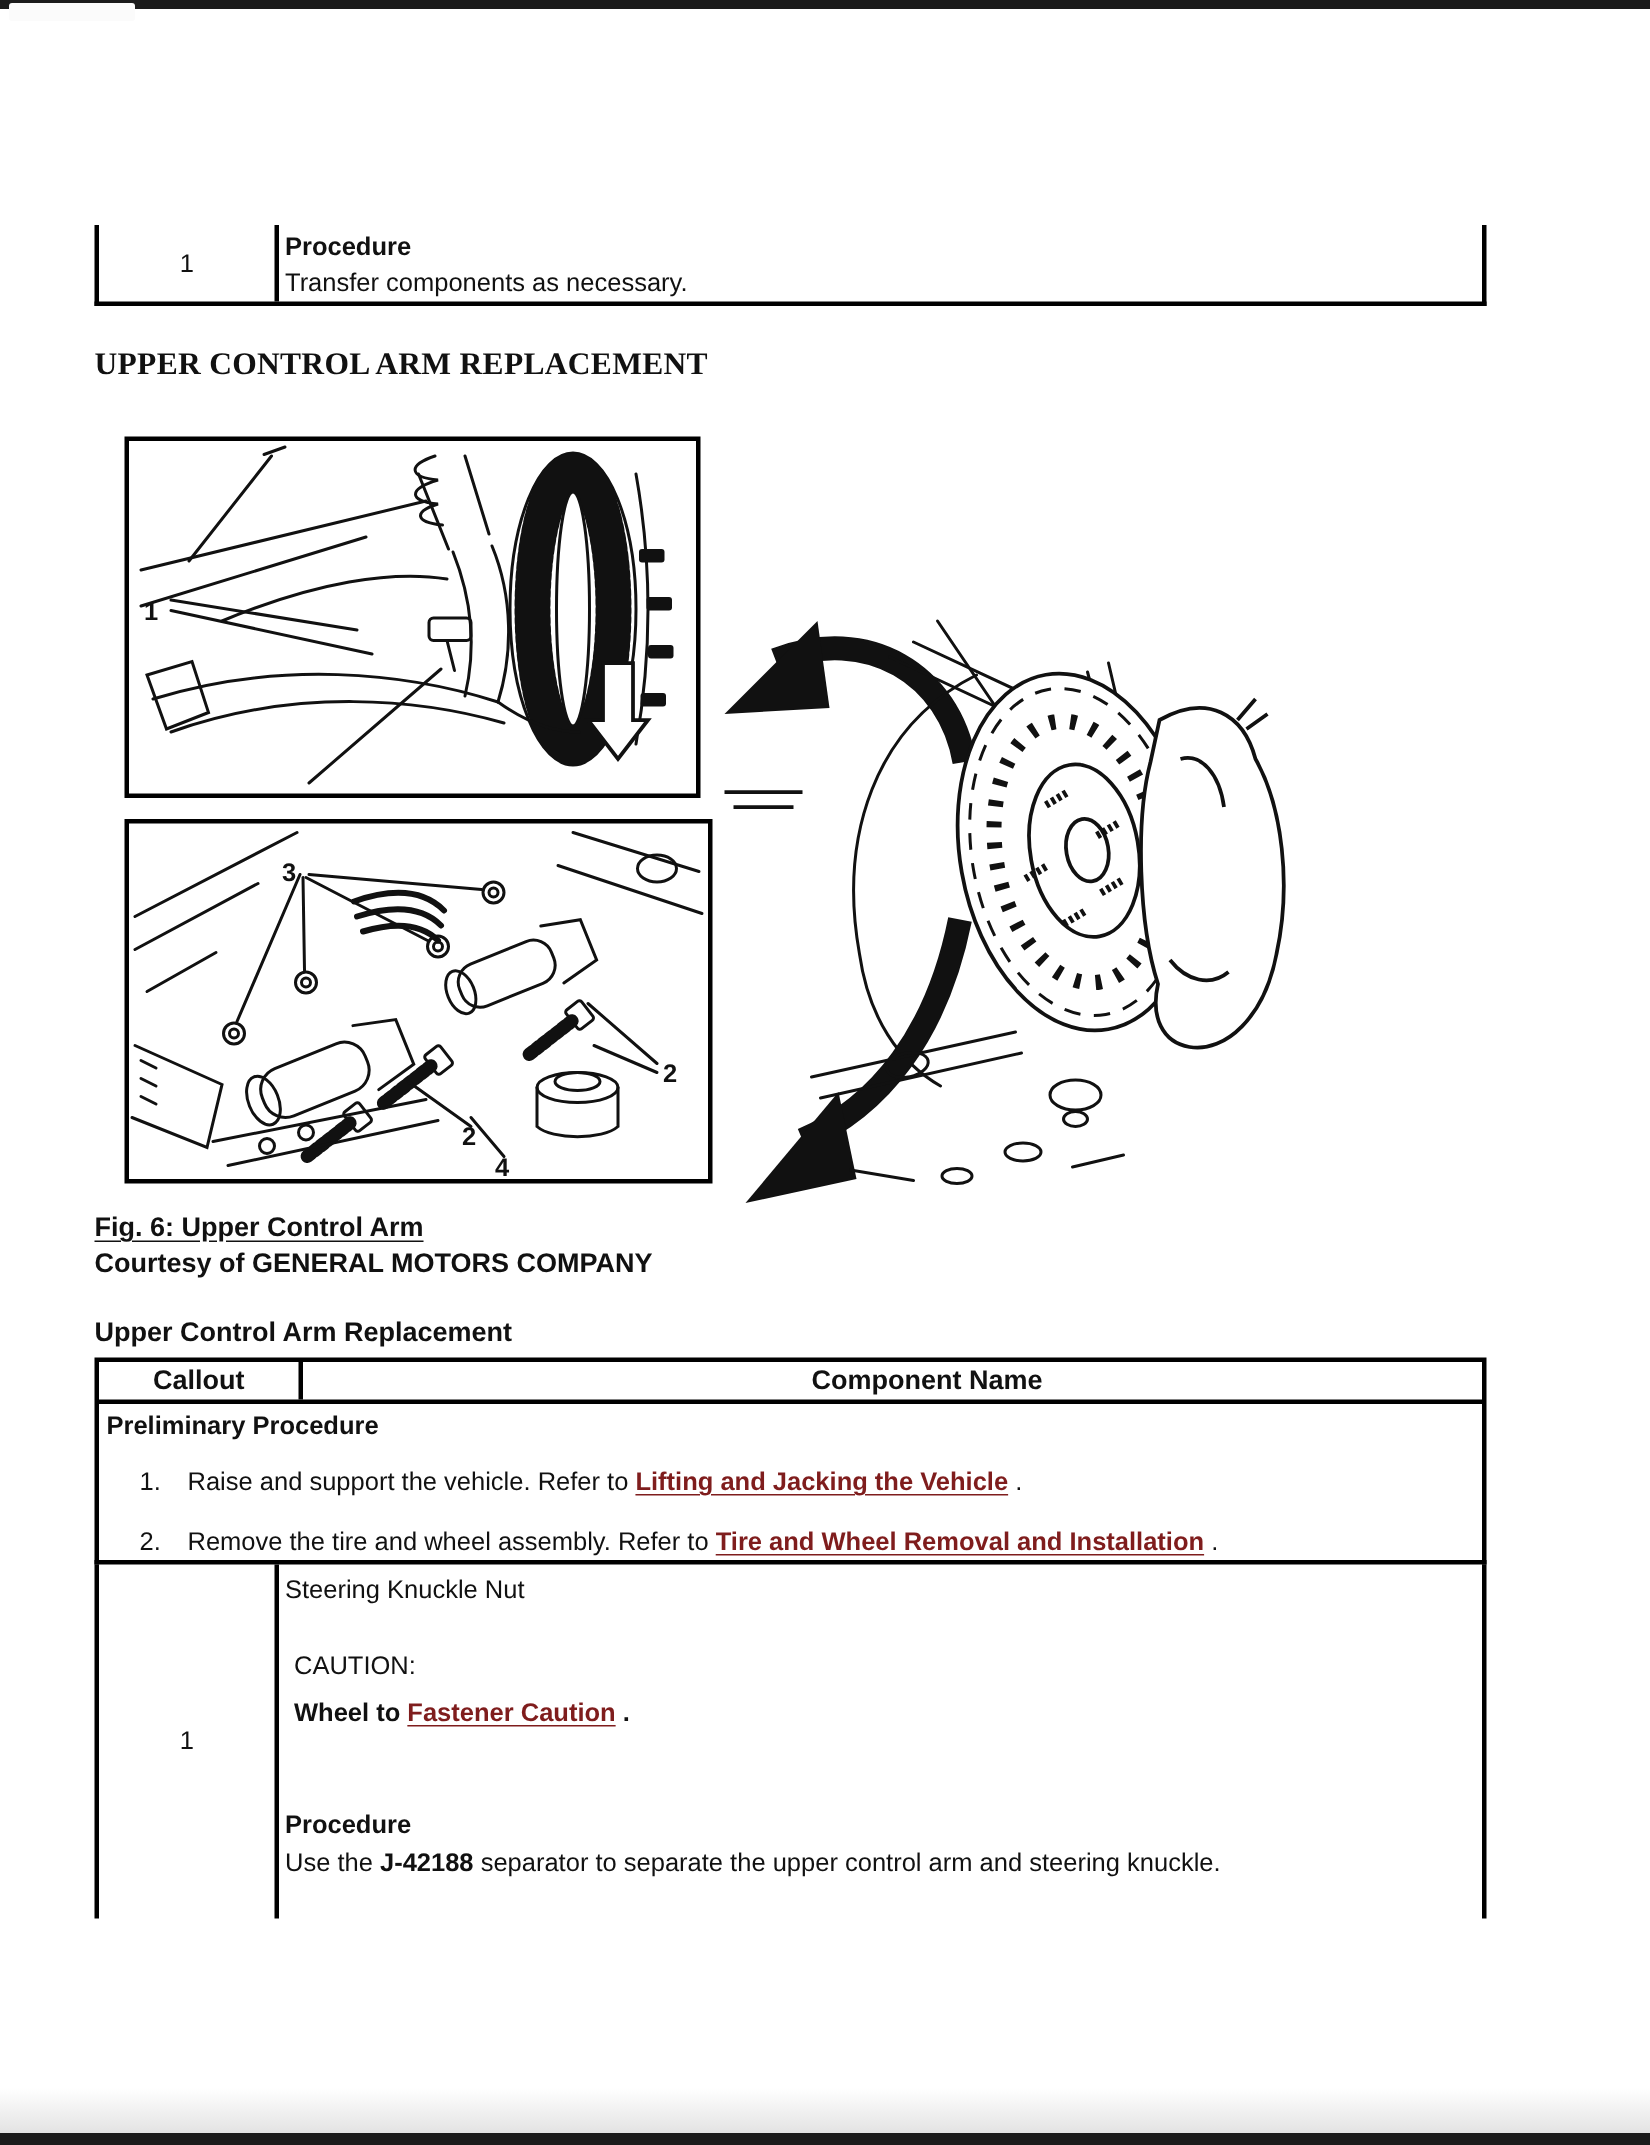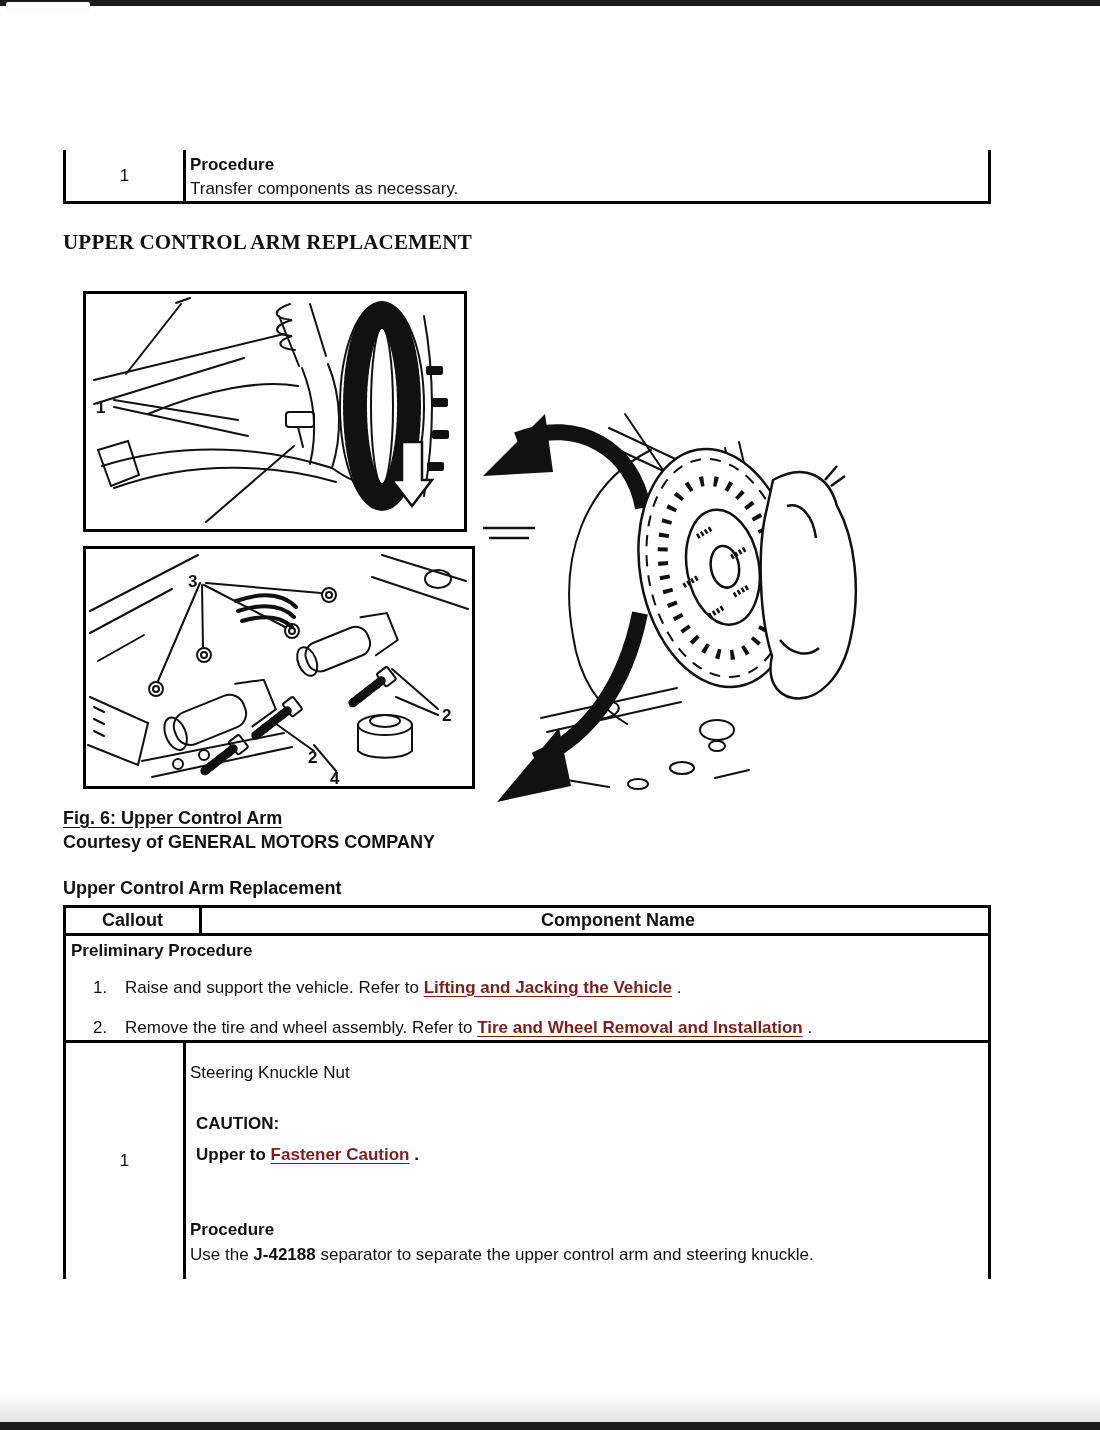--- a/index.html
+++ b/index.html
@@ -51,24 +51,24 @@
 
   .prelim { height:107px; border-left:3px solid #000; border-right:3px solid #000;
     border-bottom:3px solid #000; padding:5px 10px 0 5px; font-size:17px; }
   .prelim-heading { font-weight:bold; }
   .step { display:flex; margin-top:14px; line-height:1.5; }
   .step-num { width:32px; margin-left:22px; flex:none; }
   .step-text { flex:1; padding-right:40px; }
   .lnk { font-weight:bold; text-decoration:underline; text-underline-offset:3px; color:#7f1d1d; }
 
   .row1 { display:flex; height:236px; border-left:3px solid #000; border-right:3px solid #000; }
-  .row1-comp { flex:1; padding:19px 6px 0 4px; font-size:17px; line-height:1.3; }
+  .row1-comp { flex:1; padding:6px 6px 0 4px; font-size:17px; line-height:1.3; }
   .comp-name { margin-bottom:29px; }
   .caution-block { margin-left:6px; }
-  .caution-label { font-weight:bold; margin-bottom:9px; }
+  .caution-label { font-weight:normal; margin-bottom:9px; }
   .caution-line { font-weight:bold; }
   .proc-block { margin-top:53px; }
   .proc-label { font-weight:bold; margin-bottom:3px; }
 </style>
 </head>
 <body>
 
 <div class="abs topbar"></div>
 <div class="abs topartifact"></div>
 
@@ -264,21 +264,21 @@
   </div>
 
   <div class="row1">
     <div class="callout-cell">
       <span>1</span>
     </div>
     <div class="row1-comp">
       <div class="comp-name">Steering Knuckle Nut</div>
       <div class="caution-block">
         <div class="caution-label">CAUTION:</div>
-        <div class="caution-line"><span>Upper to </span><a class="lnk">Fastener Caution</a><span> .</span></div>
+        <div class="caution-line"><span>Wheel to </span><a class="lnk">Fastener Caution</a><span> .</span></div>
       </div>
       <div class="proc-block">
         <div class="proc-label">Procedure</div>
         <div><span>Use the </span><span class="bold">J-42188</span><span> separator to separate the upper control arm and steering knuckle.</span></div>
       </div>
     </div>
   </div>
 </div>
 
 <div class="abs botgrad"></div>

